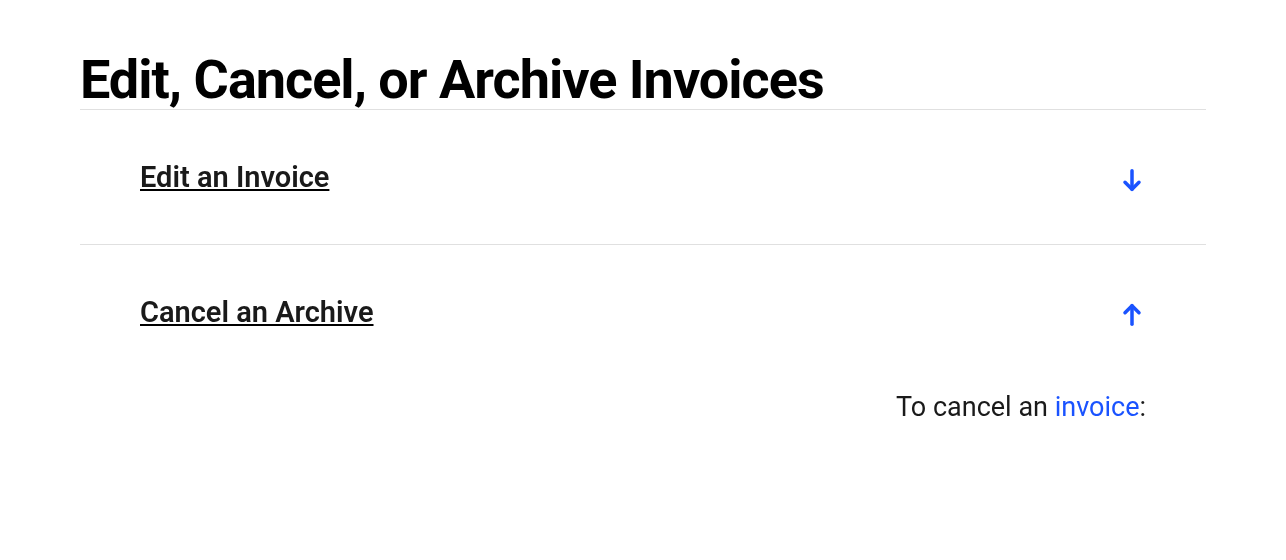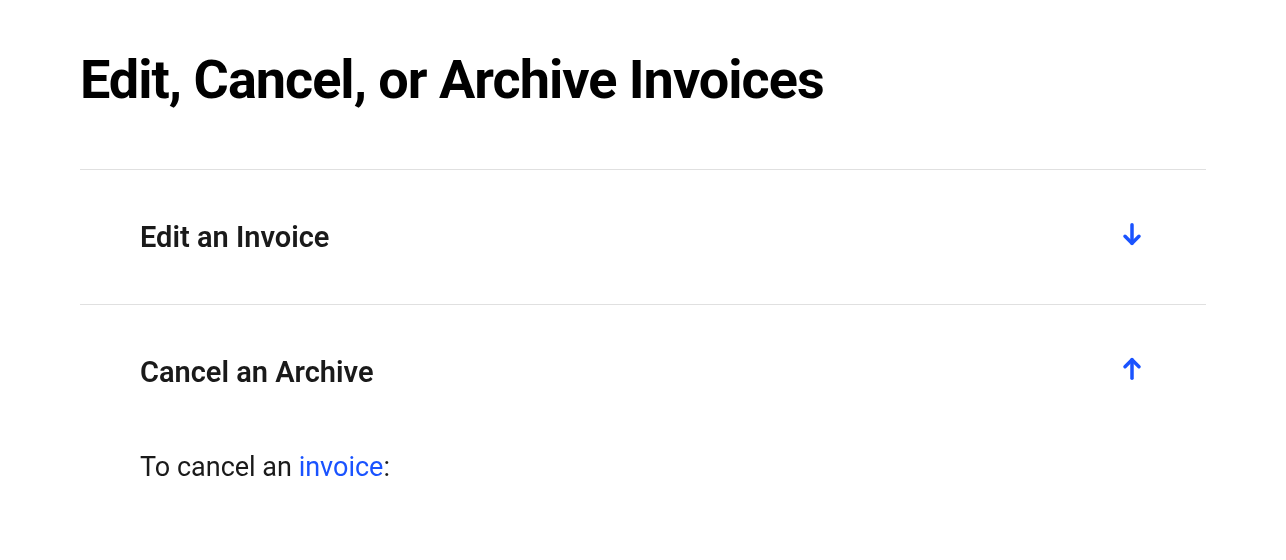--- a/index.html
+++ b/index.html
@@ -13,32 +13,32 @@
       color: #000;
       width: 1286px;
     }
     .container {
       padding: 50px 80px 0 80px;
     }
     .page-title {
       font-size: 54px;
       font-weight: 700;
       letter-spacing: -1px;
-      margin-bottom: 60px;
       line-height: 1.1;
     }
     .accordion-item {
       border-top: 1px solid #e0e0e0;
     }
     .accordion-header {
       display: flex;
-      align-items: flex-start;
+      align-items: flex-end;
       justify-content: space-between;
       padding: 50px 60px;
       cursor: pointer;
+      text-decoration: underline;
     }
     .accordion-title {
       font-size: 29px;
       font-weight: 600;
       color: #1a1a1a;
     }
     .arrow-icon {
       width: 28px;
       height: 28px;
       display: flex;
@@ -53,20 +53,21 @@
       stroke-width: 3;
       fill: none;
       stroke-linecap: round;
       stroke-linejoin: round;
     }
     .accordion-body {
       padding: 8px 60px 30px 60px;
       font-size: 27px;
       color: #1a1a1a;
       line-height: 1.5;
+      text-align: right;
     }
     .link {
       color: #1a53ff;
       text-decoration: none;
       cursor: pointer;
     }
   </style>
 </head>
 <body>
 

